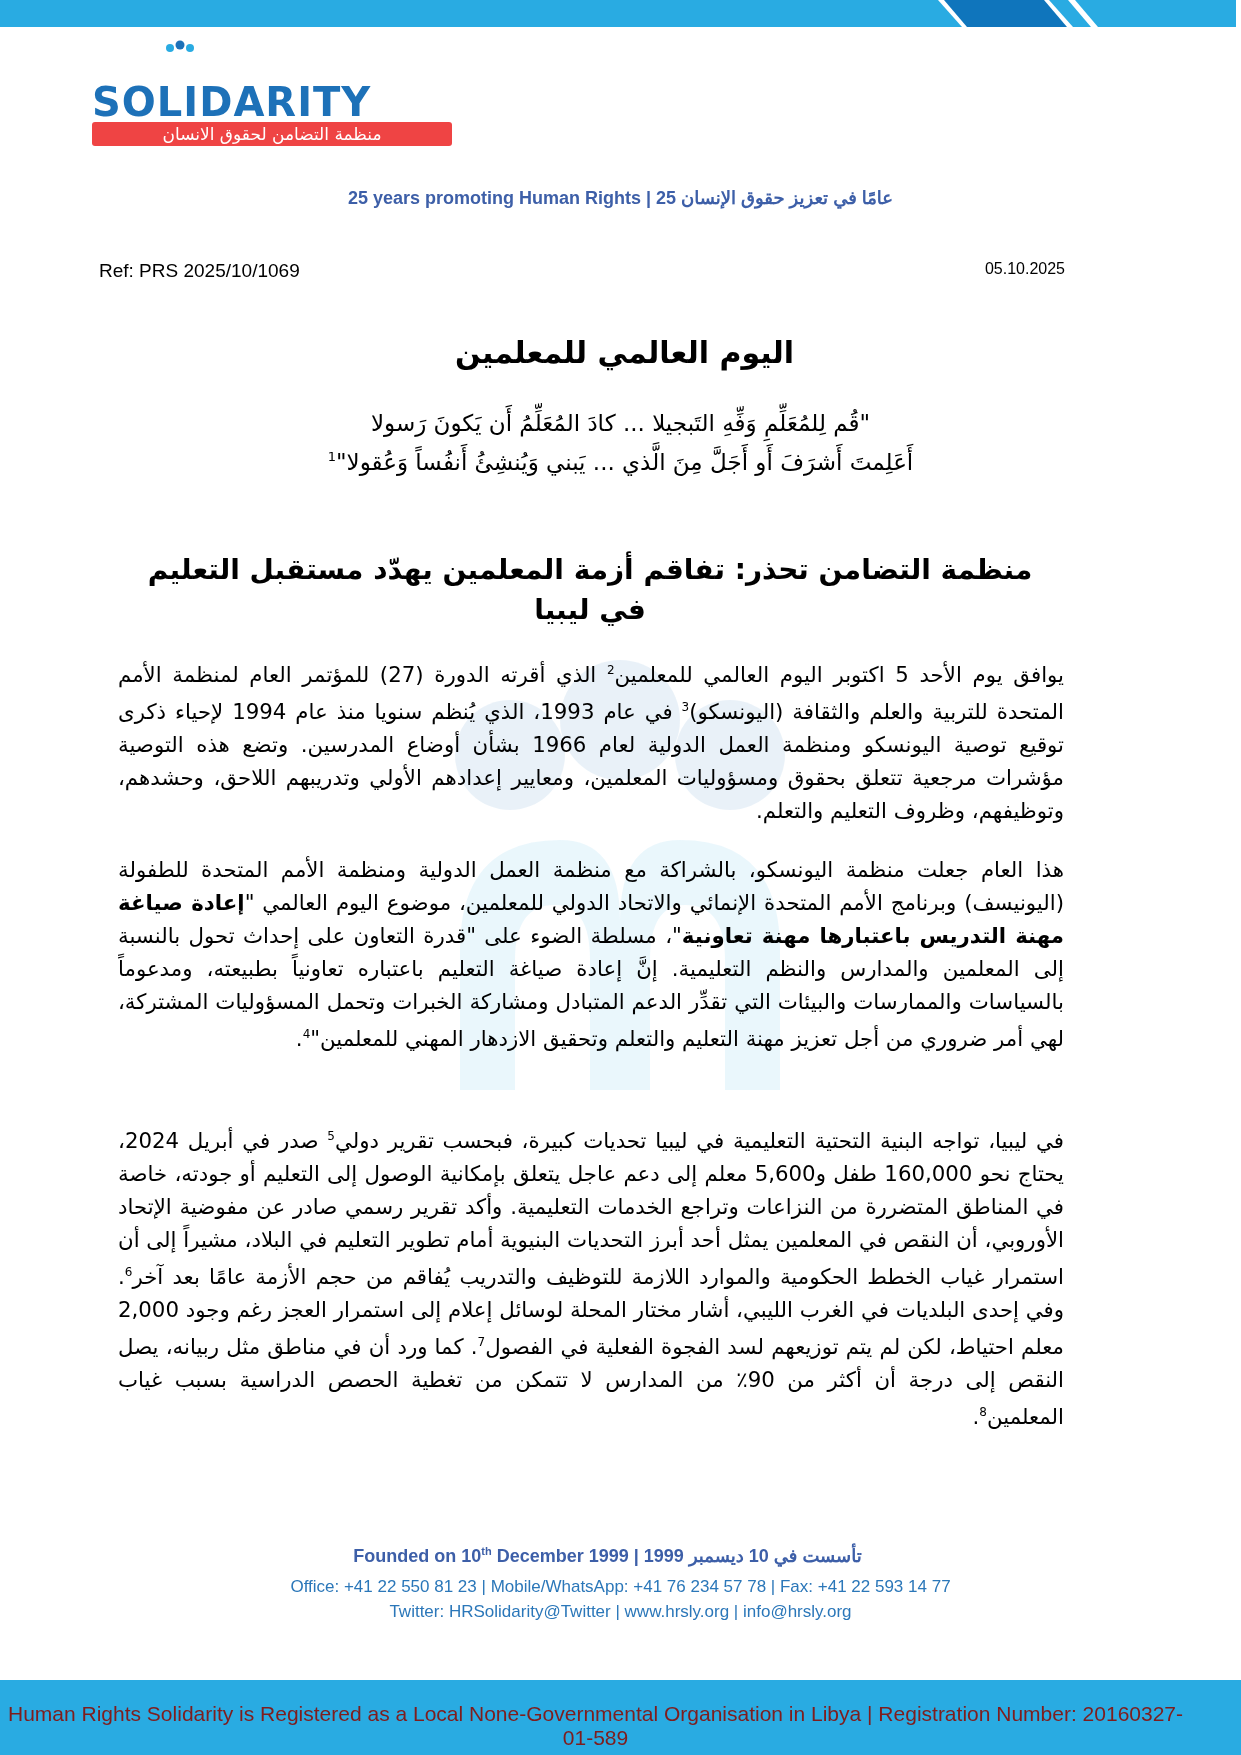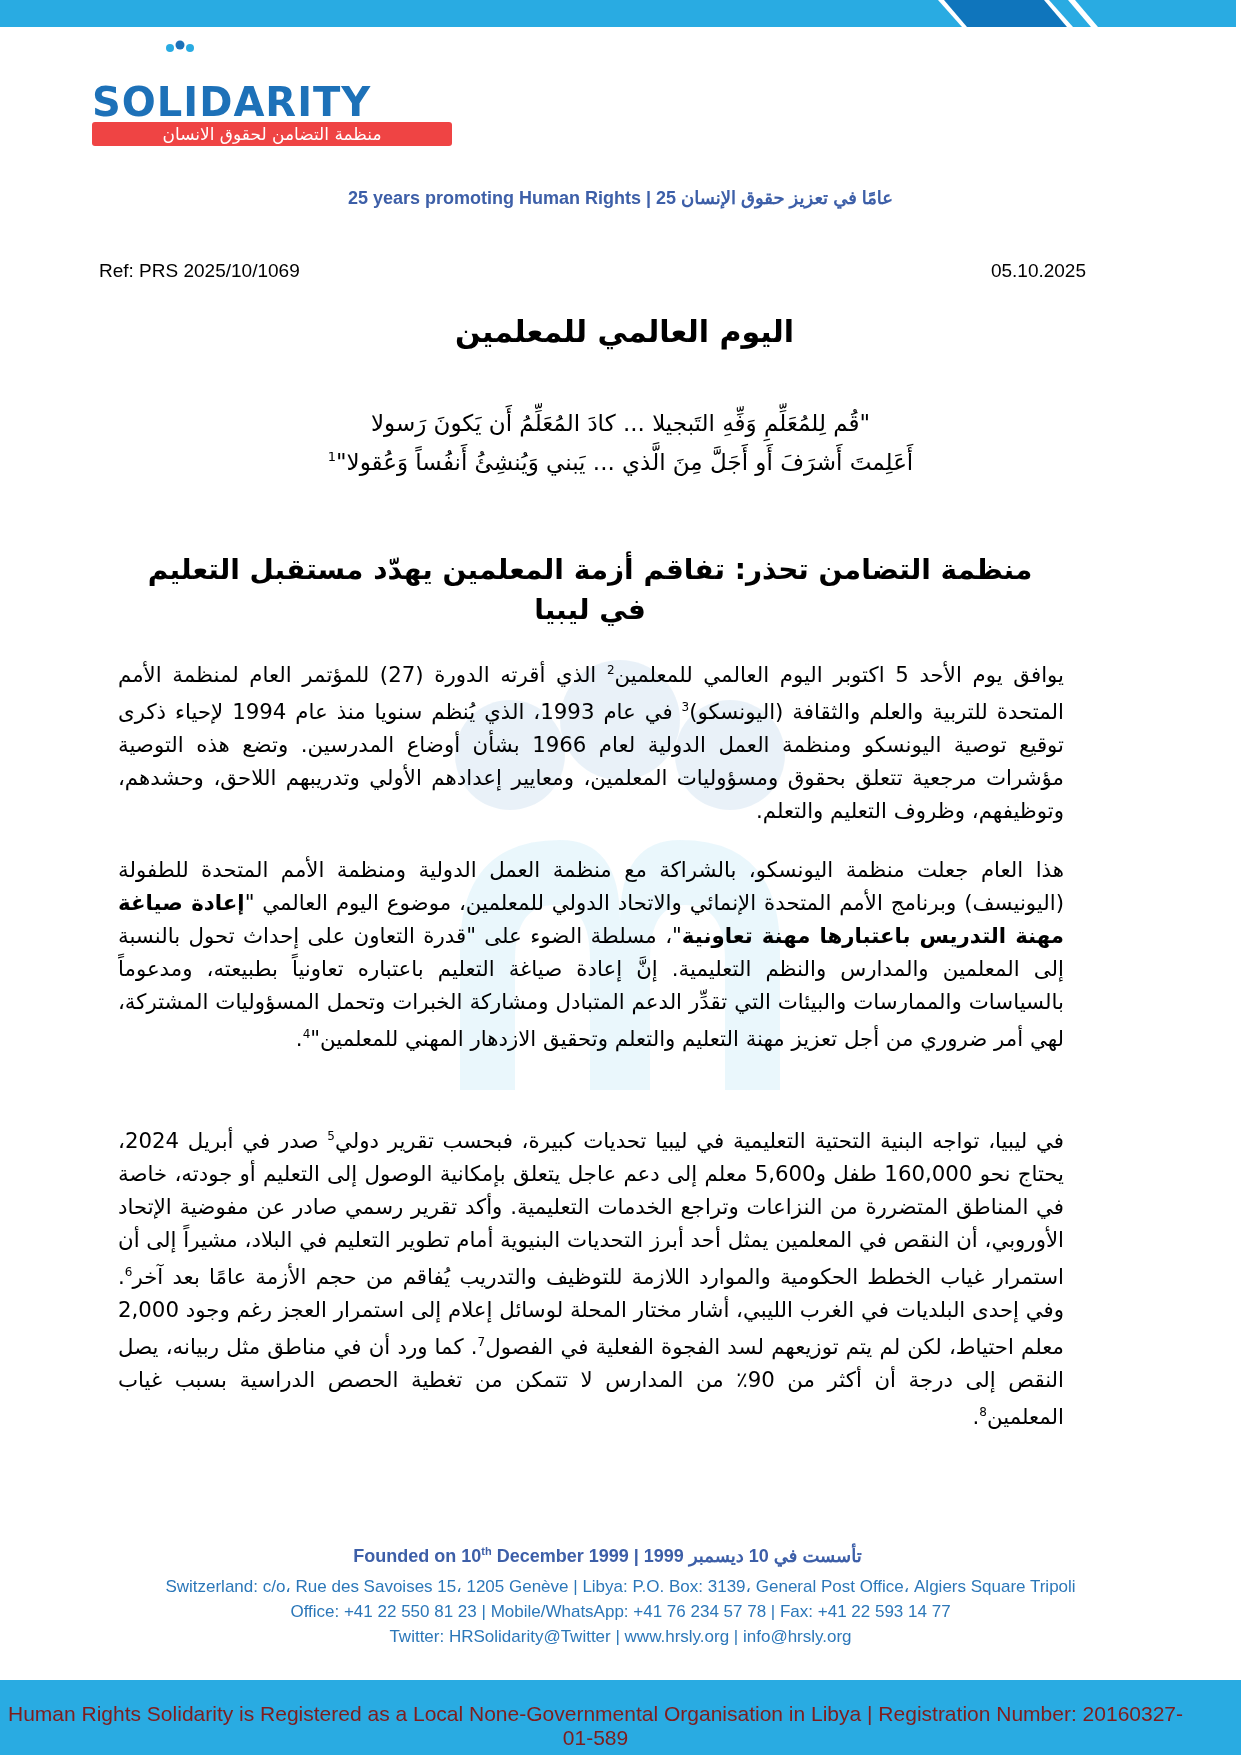--- a/index.html
+++ b/index.html
@@ -11,23 +11,23 @@
 
     .logo { position: absolute; left: 92px; top: 40px; width: 342px; height: 106px; }
     .logo .l1 { position: absolute; left: 0; top: 10px; font-family: "DejaVu Sans", sans-serif; font-size: 34px; font-weight: bold; color: #29abe2; letter-spacing: -1px; line-height: 36px; }
     .logo .l2 { position: absolute; left: 0; top: 42px; font-family: "DejaVu Sans", sans-serif; font-size: 40px; font-weight: bold; color: #1d71b8; letter-spacing: 1px; line-height: 40px; }
     .logo .l3 { position: absolute; left: 0; top: 82px; width: 360px; height: 24px; background: #ef4444; border-radius: 3px; color: #fff; font-size: 17px; line-height: 24px; text-align: center; direction: rtl; }
     .logo .dots { position: absolute; left: 73px; top: 0; }
 
     .tagline { position: absolute; left: 0; top: 187px; width: 1241px; text-align: center; color: #3d5fa8; font-family: "Liberation Sans", sans-serif; font-weight: bold; font-size: 18px; }
 
     .ref { position: absolute; left: 99px; top: 260px; font-family: "Liberation Sans", sans-serif; font-size: 19px; }
-    .date { position: absolute; right: 155px; top: 260px; font-family: "Liberation Sans", sans-serif; font-size: 19px; }
+    .date { position: absolute; right: 176px; top: 260px; font-family: "Liberation Sans", sans-serif; font-size: 16px; }
 
-    .page-title { position: absolute; left: 0; top: 314px; width: 1241px; text-align: center; font-size: 30px; font-weight: bold; direction: rtl; padding-left: 8px; }
+    .page-title { position: absolute; left: 0; top: 335px; width: 1241px; text-align: center; font-size: 30px; font-weight: bold; direction: rtl; padding-left: 8px; }
 
     .poem { position: absolute; left: 200px; top: 407px; width: 841px; text-align: center; direction: rtl; font-size: 23px; line-height: 33px; }
     .poem sup { font-size: 13px; }
 
     .headline { position: absolute; left: 120px; top: 550px; width: 940px; text-align: center; direction: rtl; font-size: 28px; font-weight: bold; line-height: 40px; }
 
     .watermark { position: absolute; left: 450px; top: 660px; width: 340px; height: 430px; opacity: 0.09; pointer-events: none; }
 
     .body-text { position: absolute; left: 118px; width: 946px; direction: rtl; text-align: justify; text-align-last: right; font-size: 21.3px; line-height: 33px; }
     .body-text sup { font-size: 12px; }
@@ -87,20 +87,19 @@
 </svg>
 
 <div class="body-text p1"><span>يوافق يوم الأحد 5 اكتوبر اليوم العالمي للمعلمين</span><sup>2</sup><span> الذي أقرته الدورة (27) للمؤتمر العام لمنظمة الأمم المتحدة للتربية والعلم والثقافة (اليونسكو)</span><sup>3</sup><span> في عام 1993، الذي يُنظم سنويا منذ عام 1994 لإحياء ذكرى توقيع توصية اليونسكو ومنظمة العمل الدولية لعام 1966 بشأن أوضاع المدرسين. وتضع هذه التوصية مؤشرات مرجعية تتعلق بحقوق ومسؤوليات المعلمين، ومعايير إعدادهم الأولي وتدريبهم اللاحق، وحشدهم، وتوظيفهم، وظروف التعليم والتعلم.</span></div>
 
 <div class="body-text p2"><span>هذا العام جعلت منظمة اليونسكو، بالشراكة مع منظمة العمل الدولية ومنظمة الأمم المتحدة للطفولة (اليونيسف) وبرنامج الأمم المتحدة الإنمائي والاتحاد الدولي للمعلمين، موضوع اليوم العالمي "</span><b>إعادة صياغة مهنة التدريس باعتبارها مهنة تعاونية</b><span>"، مسلطة الضوء على "قدرة التعاون على إحداث تحول بالنسبة إلى المعلمين والمدارس والنظم التعليمية. إنَّ إعادة صياغة التعليم باعتباره تعاونياً بطبيعته، ومدعوماً بالسياسات والممارسات والبيئات التي تقدِّر الدعم المتبادل ومشاركة الخبرات وتحمل المسؤوليات المشتركة، لهي أمر ضروري من أجل تعزيز مهنة التعليم والتعلم وتحقيق الازدهار المهني للمعلمين"</span><sup>4</sup><span>.</span></div>
 
 <div class="body-text p3"><span>في ليبيا، تواجه البنية التحتية التعليمية في ليبيا تحديات كبيرة، فبحسب تقرير دولي</span><sup>5</sup><span> صدر في أبريل 2024، يحتاج نحو 160,000 طفل و5,600 معلم إلى دعم عاجل يتعلق بإمكانية الوصول إلى التعليم أو جودته، خاصة في المناطق المتضررة من النزاعات وتراجع الخدمات التعليمية. وأكد تقرير رسمي صادر عن مفوضية الإتحاد الأوروبي، أن النقص في المعلمين يمثل أحد أبرز التحديات البنيوية أمام تطوير التعليم في البلاد، مشيراً إلى أن استمرار غياب الخطط الحكومية والموارد اللازمة للتوظيف والتدريب يُفاقم من حجم الأزمة عامًا بعد آخر</span><sup>6</sup><span>. وفي إحدى البلديات في الغرب الليبي، أشار مختار المحلة لوسائل إعلام  إلى استمرار العجز رغم وجود  2,000 معلم احتياط، لكن لم يتم توزيعهم لسد الفجوة الفعلية في الفصول</span><sup>7</sup><span>. كما ورد أن في مناطق مثل ربيانه، يصل النقص إلى درجة أن أكثر من 90٪ من المدارس لا تتمكن من تغطية الحصص الدراسية بسبب غياب المعلمين</span><sup>8</sup><span>.</span></div>
 
 <div class="footer-founded"><span>Founded on 10</span><sup>th</sup><span> December 1999 | 1999 تأسست في 10 ديسمبر</span></div>
 <div class="footer-lines">
-  <div>Switzerland: c/o، Rue des Savoises 15، 1205 Genève | Libya: P.O. Box: 3139، General Post Office، Algiers Square Tripoli</div>
   <div>Office: +41 22 550 81 23 | Mobile/WhatsApp: +41 76 234 57 78 | Fax: +41 22 593 14 77</div>
   <div>Twitter: HRSolidarity@Twitter | www.hrsly.org | info@hrsly.org</div>
 </div>
 
 <div class="bottom-bar">
   <span>Human Rights Solidarity is Registered as a Local None-Governmental Organisation in Libya | Registration Number: 20160327-01-589</span>
 </div>
 
 </body></html>

